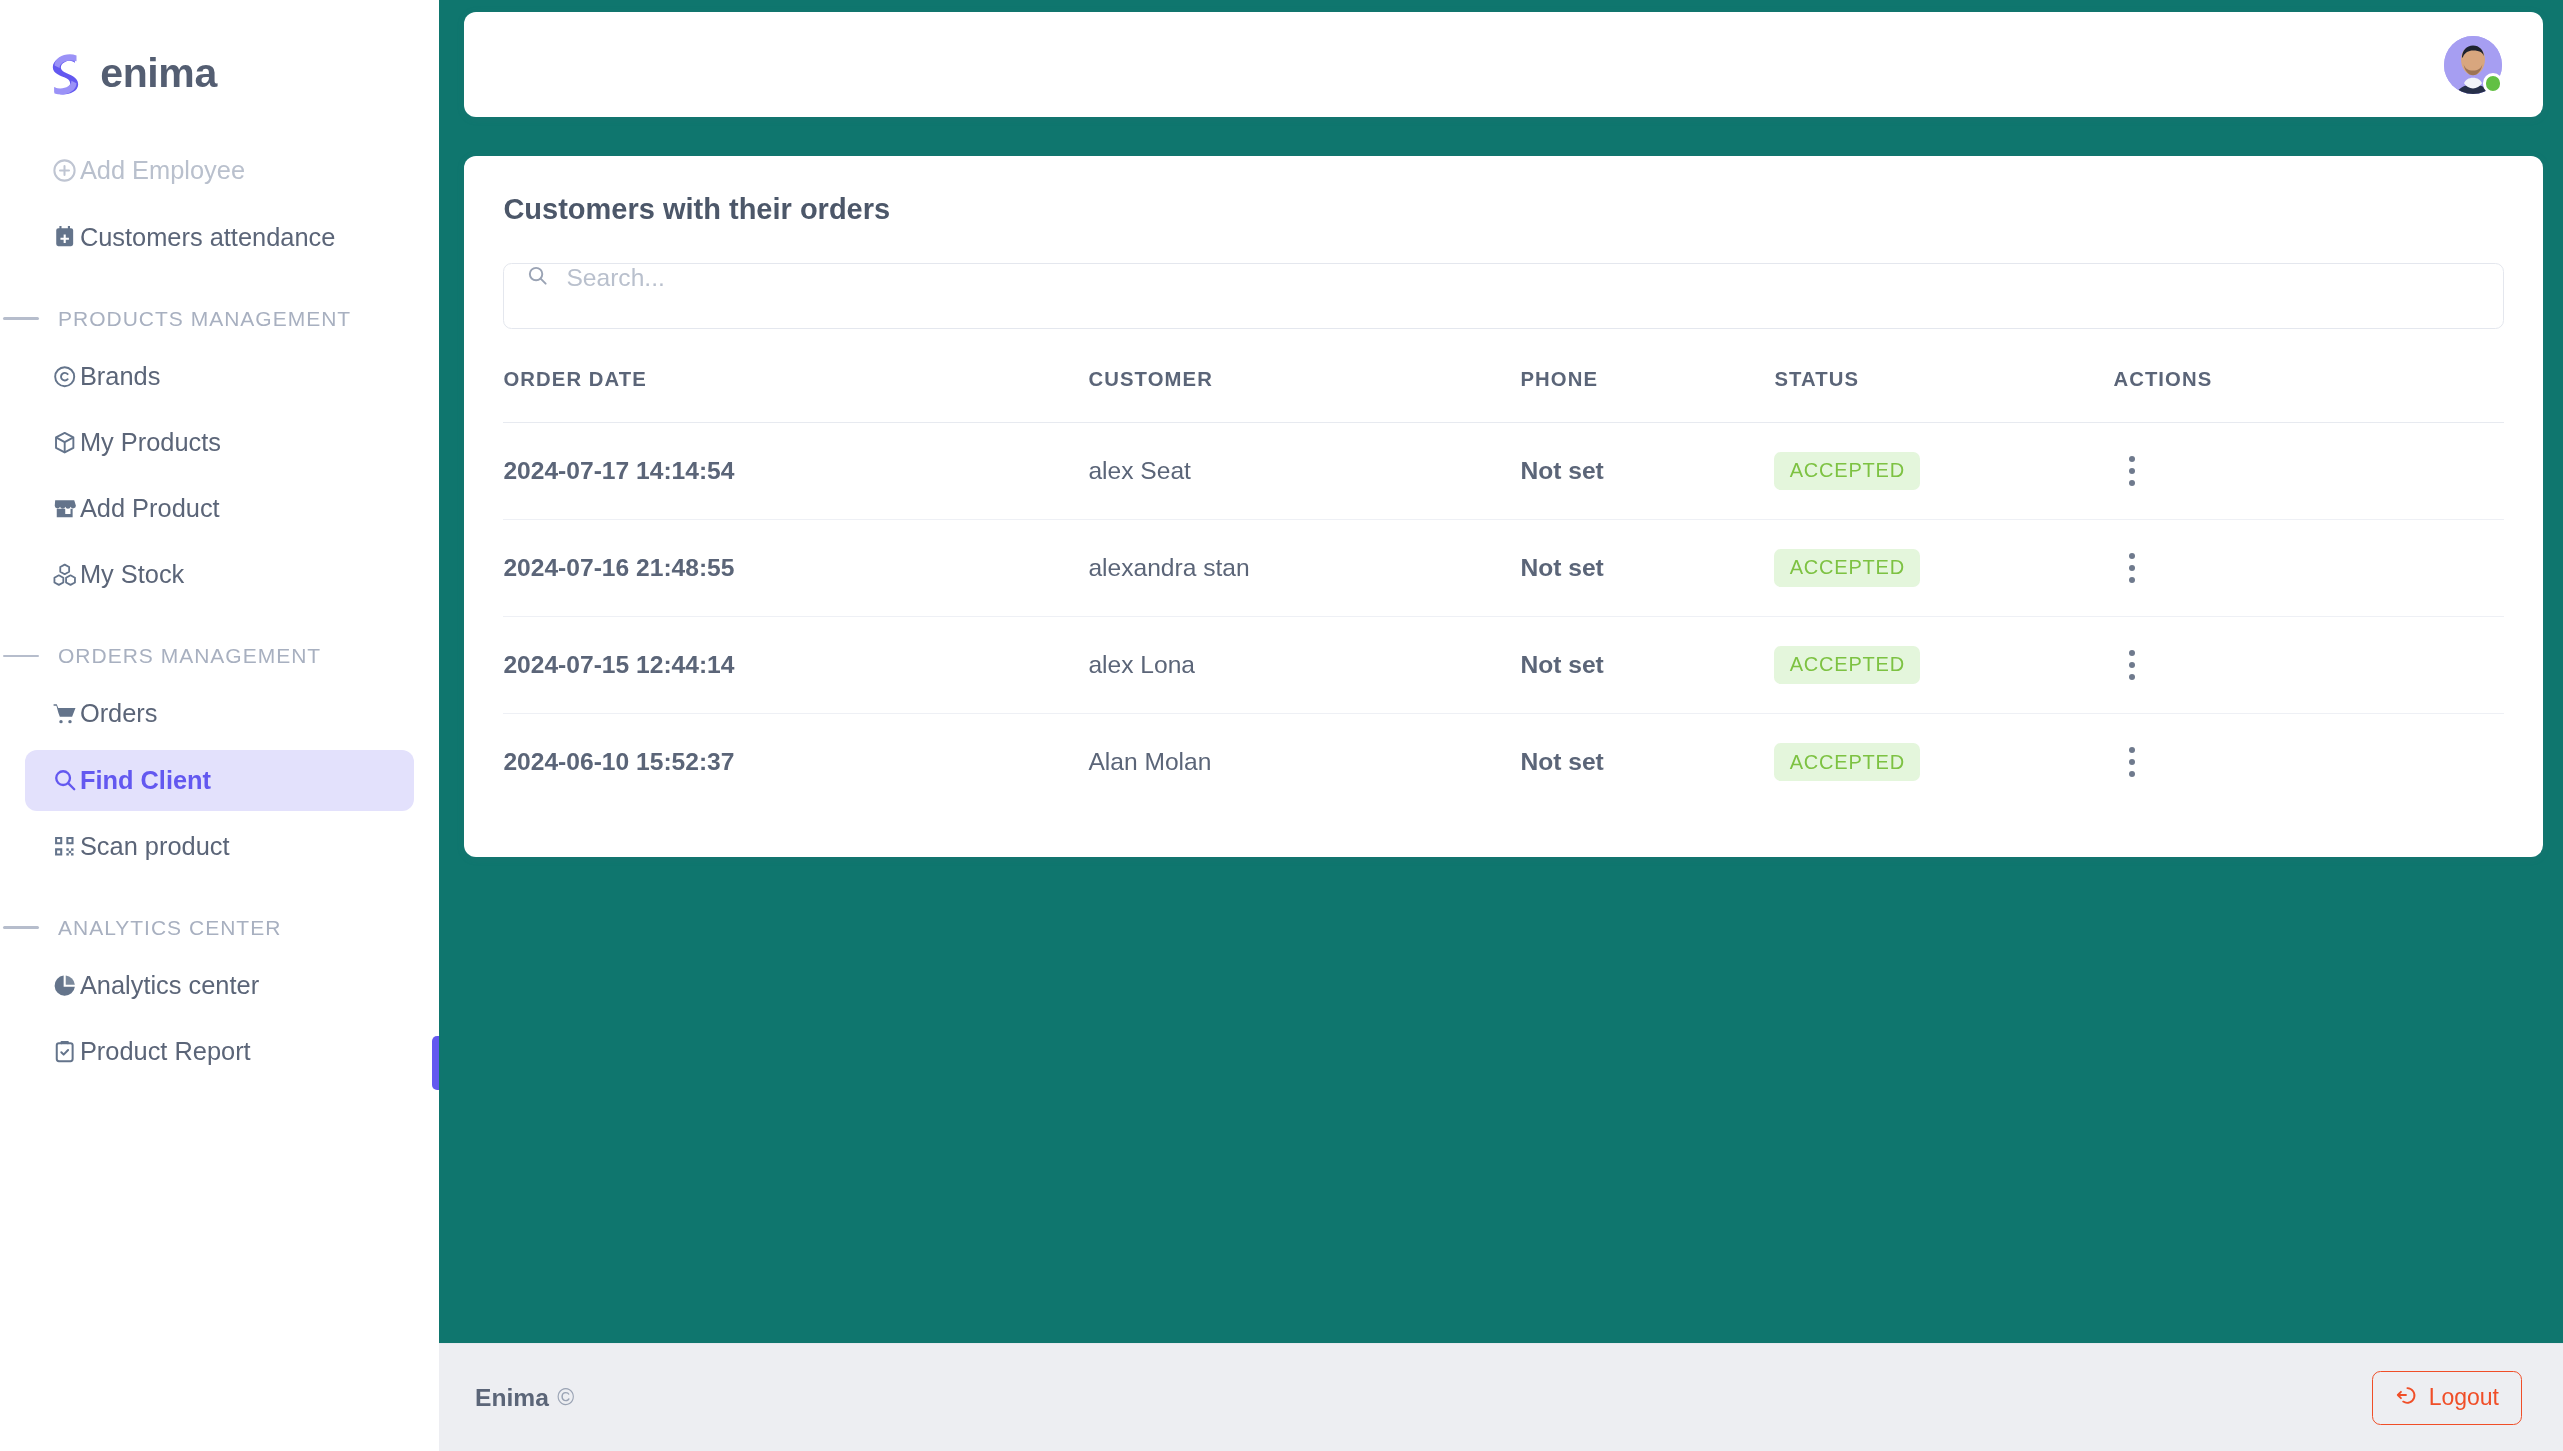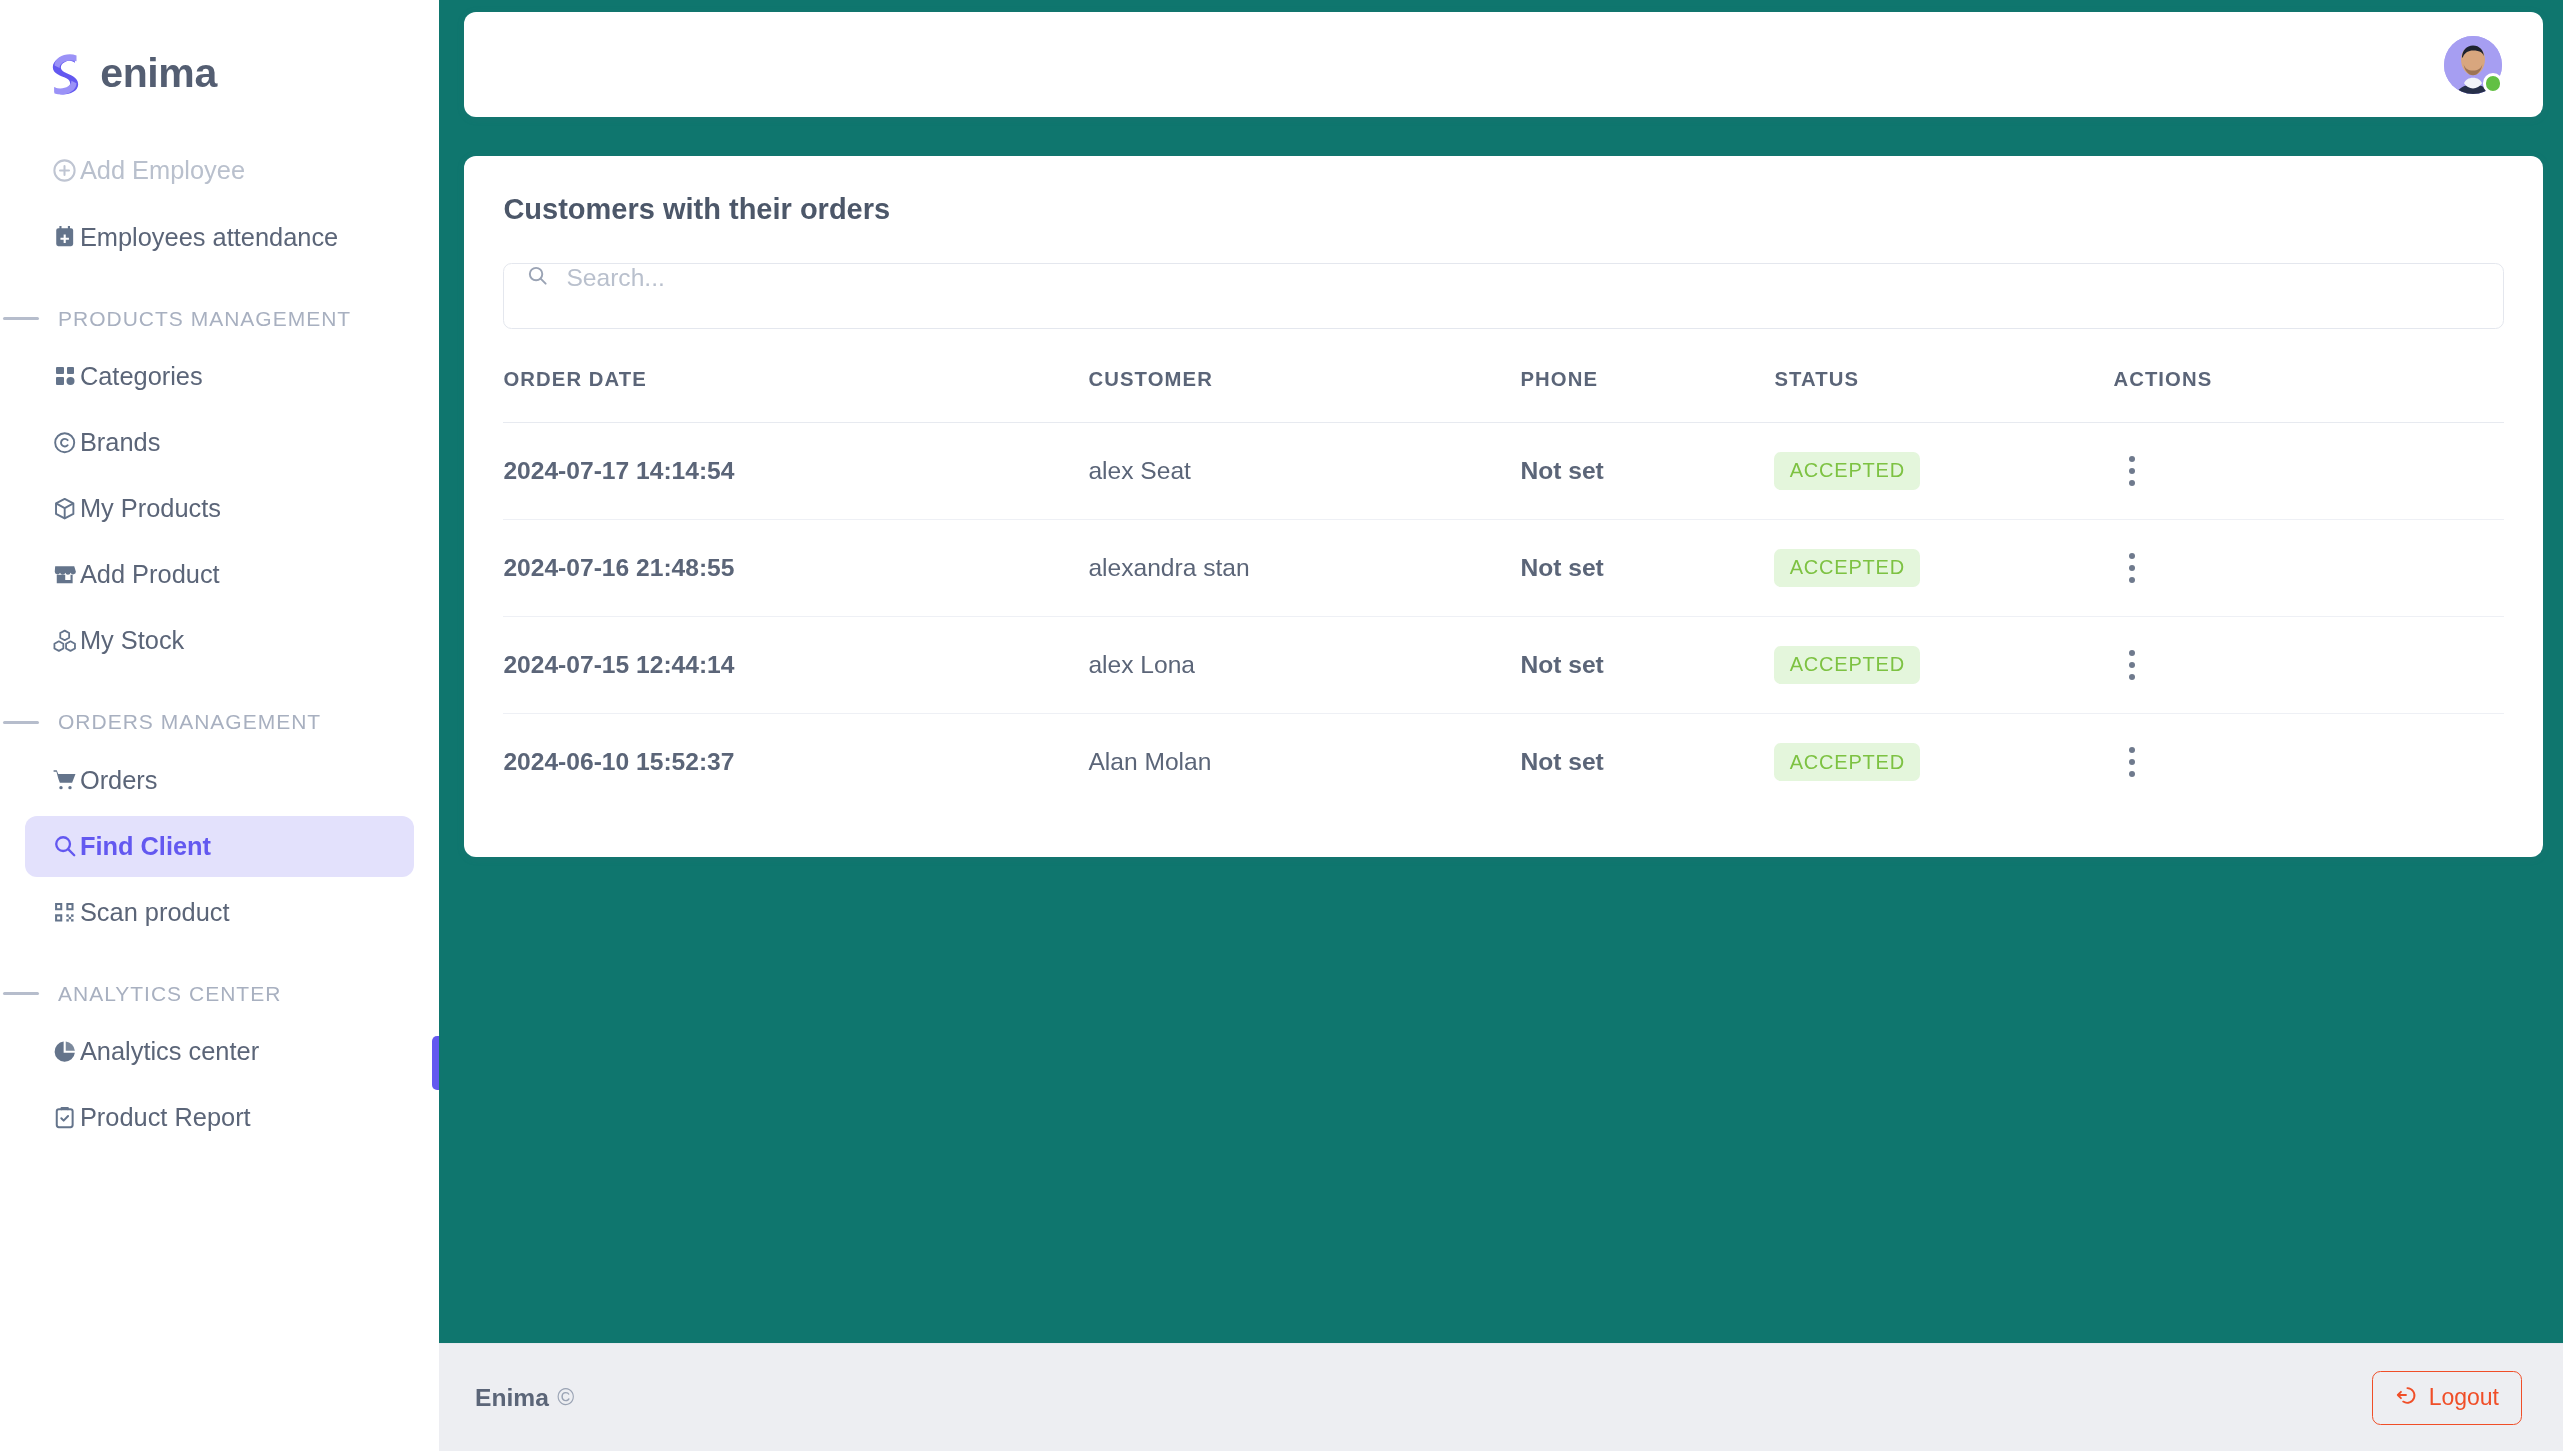--- a/index.html
+++ b/index.html
@@ -158,39 +158,28 @@
         <span class="lbl">Add Employee</span>
       </div>
 
       <div class="nav-item">
         <span class="ico">
           <svg viewBox="0 0 24 24" width="25.4" height="25.4" fill="currentColor">
             <path d="M7 2h2v2h6V2h2v2h1a2 2 0 0 1 2 2v13a2 2 0 0 1-2 2H6a2 2 0 0 1-2-2V6a2 2 0 0 1 2-2h1V2z"></path>
             <path d="M11 10h2v3h3v2h-3v3h-2v-3H8v-2h3v-3z" fill="#fff"></path>
           </svg>
         </span>
-        <span class="lbl">Employees attendance</span>
+        <span class="lbl">Customers attendance</span>
       </div>
 
       <div class="section-head">
         <span class="section-dash"></span>
         <span class="section-title">PRODUCTS MANAGEMENT</span>
       </div>
 
-      <div class="nav-item">
-        <span class="ico">
-          <svg viewBox="0 0 24 24" width="24" height="24" fill="currentColor">
-            <rect x="3" y="3" width="8" height="7" rx="1"></rect>
-              <rect x="14" y="3" width="7" height="7" rx="1"></rect>
-            <rect x="3" y="13" width="8" height="8" rx="1"></rect>
-              <circle cx="17.5" cy="17" r="4"></circle>
-          </svg>
-        </span>
-        <span class="lbl">Categories</span>
-      </div>
 
       <div class="nav-item">
         <span class="ico">
           <svg viewBox="0 0 24 24" width="25.4" height="25.4" fill="none" stroke="currentColor" stroke-width="1.8">
             <circle cx="12" cy="12" r="9"></circle>
             <path d="M14.8 9.6a3.6 3.6 0 1 0 0 4.8" stroke-linecap="round"></path>
           </svg>
         </span>
         <span class="lbl">Brands</span>
       </div>

